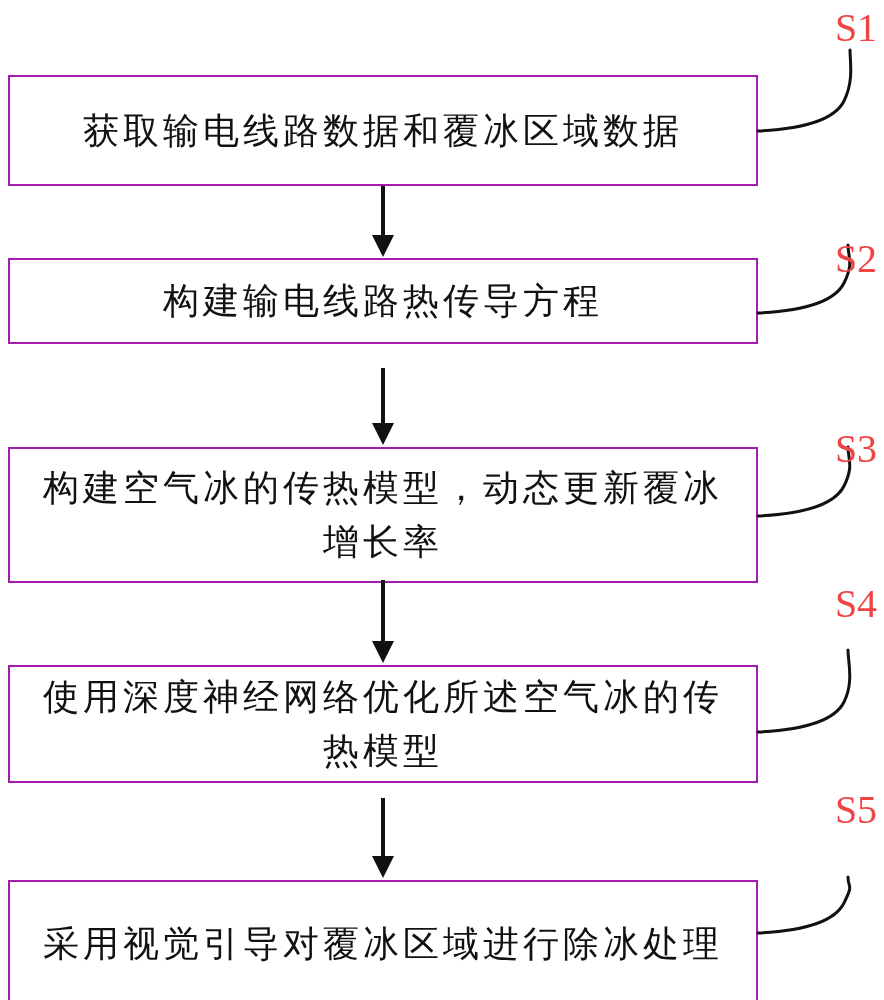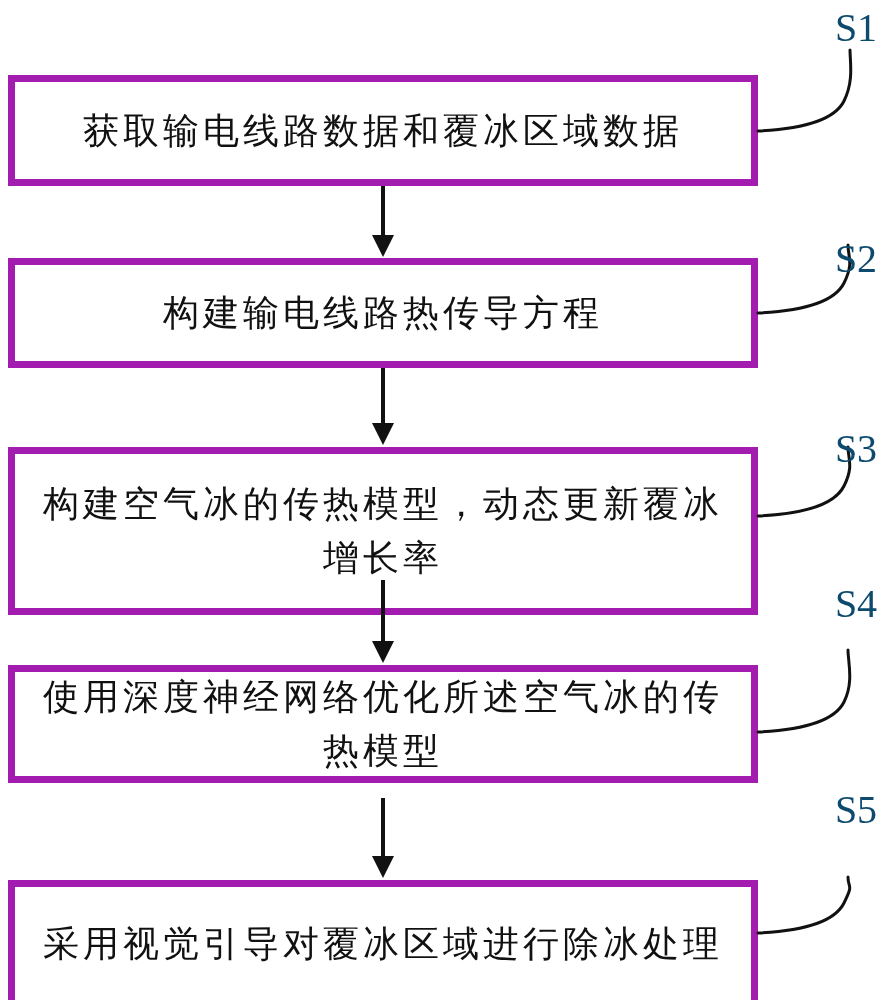--- a/index.html
+++ b/index.html
@@ -13,38 +13,38 @@
     height: 1000px;
     background: #ffffff;
     overflow: hidden;
     font-family: "Liberation Serif", "DejaVu Serif", serif;
   }
   
   .flow-box {
     position: absolute;
     left: 8px;
     width: 750px;
-    border: 7px solid #a21caf;
+    border: 2px solid #a21caf;
     background: #ffffff;
     box-sizing: border-box;
     display: flex;
     align-items: center;
     justify-content: center;
     text-align: center;
   }
   .flow-box .box-text {
     font-size: 36px;
     line-height: 1.5;
     letter-spacing: 4px;
     color: #111111;
     padding: 0 18px;
   }
   .box-1 { top: 75px;  height: 111px; }
-  .box-2 { top: 258px; height: 110px; }
-  .box-3 { top: 447px; height: 168px; }
+  .box-2 { top: 258px; height: 86px; }
+  .box-3 { top: 447px; height: 136px; }
   .box-4 { top: 665px; height: 118px; }
   .box-5 { top: 880px; height: 128px; }
 
   
   .arrow {
     position: absolute;
     left: 381px;
     width: 4px;
     background: #111111;
   }
@@ -63,21 +63,21 @@
   .arrow-2 { top: 368px; height: 56px; }
   .arrow-3 { top: 580px; height: 62px; }
   .arrow-4 { top: 798px; height: 59px; }
 
   
   .step-label {
     position: absolute;
     left: 828px;
     width: 56px;
     font-size: 40px;
-    color: #0c4a6e;
+    color: #ef4444;
     text-align: center;
     line-height: 1;
   }
   .label-1 { top: 8px; }
   .label-2 { top: 203px; margin-top: 36px; }
   .label-3 { top: 429px; }
   .label-4 { top: 584px; }
   .label-5 { top: 790px; }
 
   

